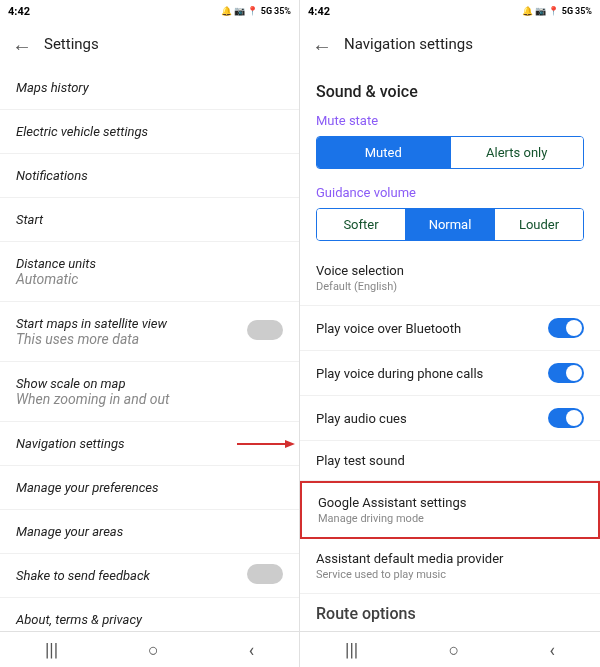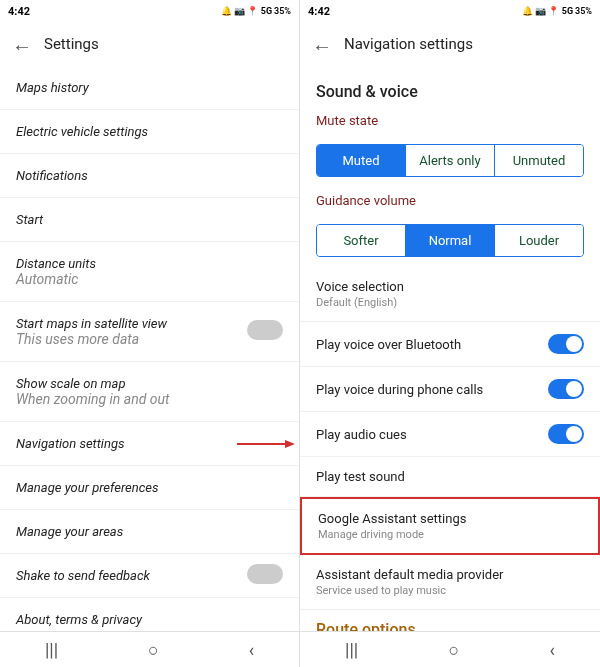--- a/index.html
+++ b/index.html
@@ -123,28 +123,28 @@
 
     .section-title {
       font-size: 16px;
       font-weight: 500;
       color: #222;
       padding: 8px 16px 6px;
     }
 
     .subsection-label {
       font-size: 13px;
-      color: #7f1d1d;
+      color: #8b5cf6;
       padding: 6px 16px 4px;
     }
 
     
     .seg-control {
       display: flex;
-      margin: 12px 16px 10px;
+      margin: 4px 16px 10px;
       border: 1.5px solid #1a73e8;
       border-radius: 4px;
       overflow: hidden;
       align-items: center;
     }
     .seg-btn {
       flex: 1;
       text-align: center;
       padding: 8px 0;
       font-size: 13px;
@@ -191,21 +191,21 @@
     }
 
     
     .highlighted-row {
       border: 2px solid #d32f2f;
     }
 
     .route-title {
       font-size: 16px;
       font-weight: 500;
-      color: #a16207;
+      color: #404040;
       padding: 10px 16px 6px;
     }
 
     
     .red-arrow {
       position: absolute;
       right: 4px;
       top: 50%;
       transform: translateY(-50%);
       pointer-events: none;
@@ -328,21 +328,20 @@
   </div>
 
   <div class="nav-content">
 
     <div class="section-title">Sound &amp; voice</div>
 
     <div class="subsection-label">Mute state</div>
     <div class="seg-control">
       <div class="seg-btn active">Muted</div>
       <div class="seg-btn">Alerts only</div>
-      <div class="seg-btn">Unmuted</div>
     </div>
 
     <div class="subsection-label">Guidance volume</div>
     <div class="seg-control">
       <div class="seg-btn">Softer</div>
       <div class="seg-btn active">Normal</div>
       <div class="seg-btn">Louder</div>
     </div>
 
     <div class="nav-row">

